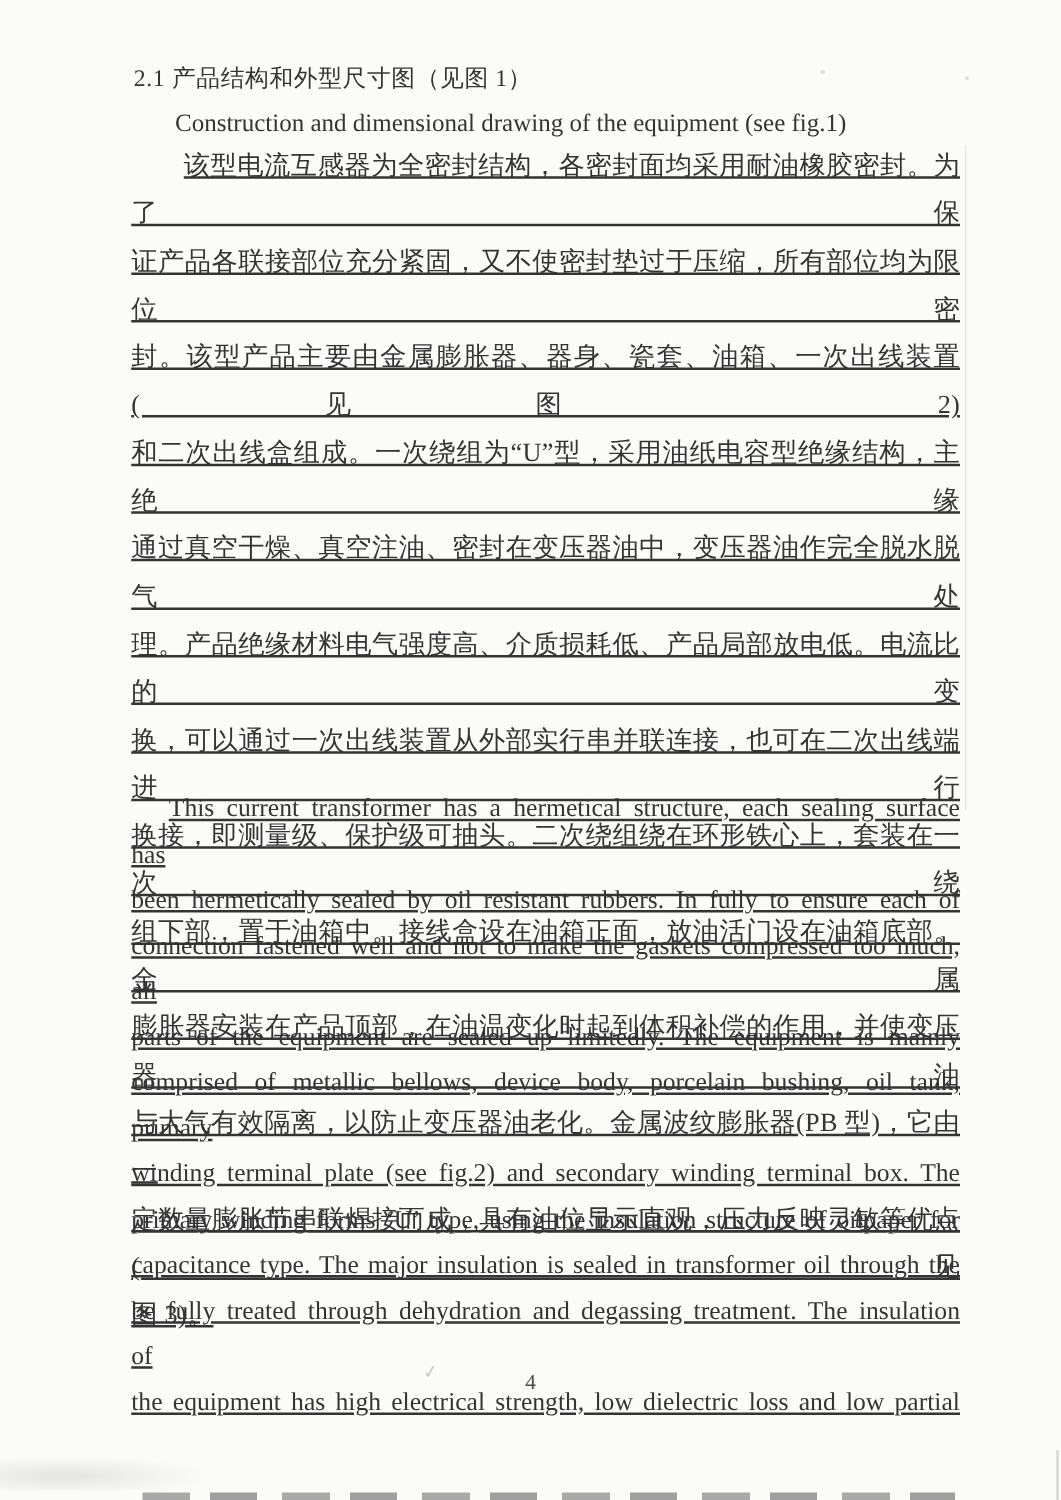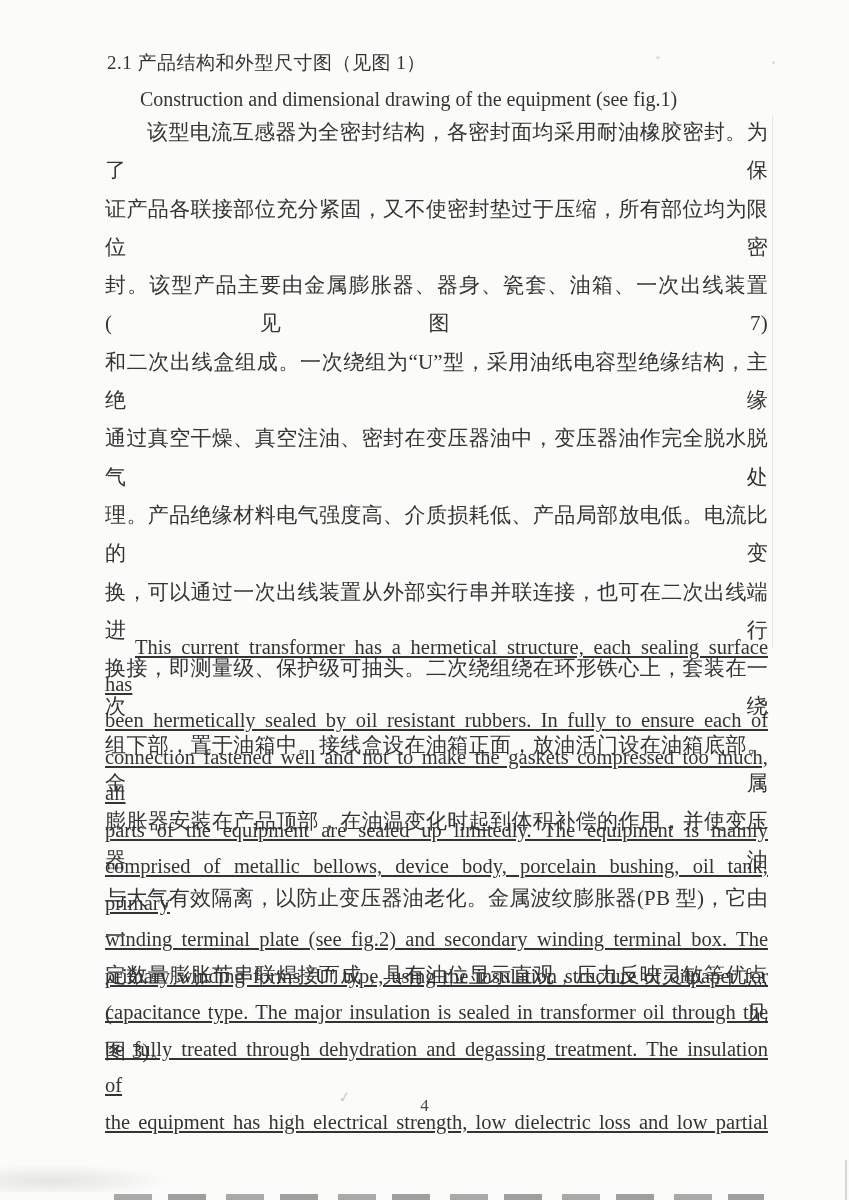--- a/index.html
+++ b/index.html
@@ -27,21 +27,21 @@
     white-space: nowrap;
   }
   .cn-para {
     position: absolute;
     top: 113px; left: 105px;
     width: 663px;
     font-size: 21px;
     line-height: 38.3px;
     letter-spacing: 0.2px;
   }
-  .cn-line { text-align: justify; text-align-last: justify; }
+  .cn-line { text-align: justify; text-align-last: justify; text-decoration: underline; }
   .cn-line.first-line { text-indent: 2em; }
   .cn-line.last-line { text-align-last: left; }
   .en-para {
     position: absolute;
     top: 629px; left: 105px;
     width: 663px;
     font-size: 20.5px;
     line-height: 36.5px;
     word-spacing: 1.5px;
   }
@@ -101,21 +101,21 @@
 
 <div class="page">
 
   <div class="heading-cn">2.1 产品结构和外型尺寸图（见图 1）</div>
 
   <div class="heading-en">Construction and dimensional drawing of the equipment (see fig.1)</div>
 
   <div class="cn-para">
       <div class="cn-line first-line">该型电流互感器为全密封结构，各密封面均采用耐油橡胶密封。为了保</div>
       <div class="cn-line">证产品各联接部位充分紧固，又不使密封垫过于压缩，所有部位均为限位密</div>
-      <div class="cn-line">封。该型产品主要由金属膨胀器、器身、瓷套、油箱、一次出线装置(见图 7)</div>
+      <div class="cn-line">封。该型产品主要由金属膨胀器、器身、瓷套、油箱、一次出线装置(见图 2)</div>
       <div class="cn-line">和二次出线盒组成。一次绕组为“U”型，采用油纸电容型绝缘结构，主绝缘</div>
       <div class="cn-line">通过真空干燥、真空注油、密封在变压器油中，变压器油作完全脱水脱气处</div>
       <div class="cn-line">理。产品绝缘材料电气强度高、介质损耗低、产品局部放电低。电流比的变</div>
       <div class="cn-line">换，可以通过一次出线装置从外部实行串并联连接，也可在二次出线端进行</div>
       <div class="cn-line">换接，即测量级、保护级可抽头。二次绕组绕在环形铁心上，套装在一次绕</div>
       <div class="cn-line">组下部，置于油箱中。接线盒设在油箱正面，放油活门设在油箱底部。金属</div>
       <div class="cn-line">膨胀器安装在产品顶部，在油温变化时起到体积补偿的作用，并使变压器油</div>
       <div class="cn-line">与大气有效隔离，以防止变压器油老化。金属波纹膨胀器(PB 型)，它由一</div>
       <div class="cn-line">定数量膨胀节串联焊接而成，具有油位显示直观，压力反映灵敏等优点 (见</div>
       <div class="cn-line last-line">图 3)。</div>

